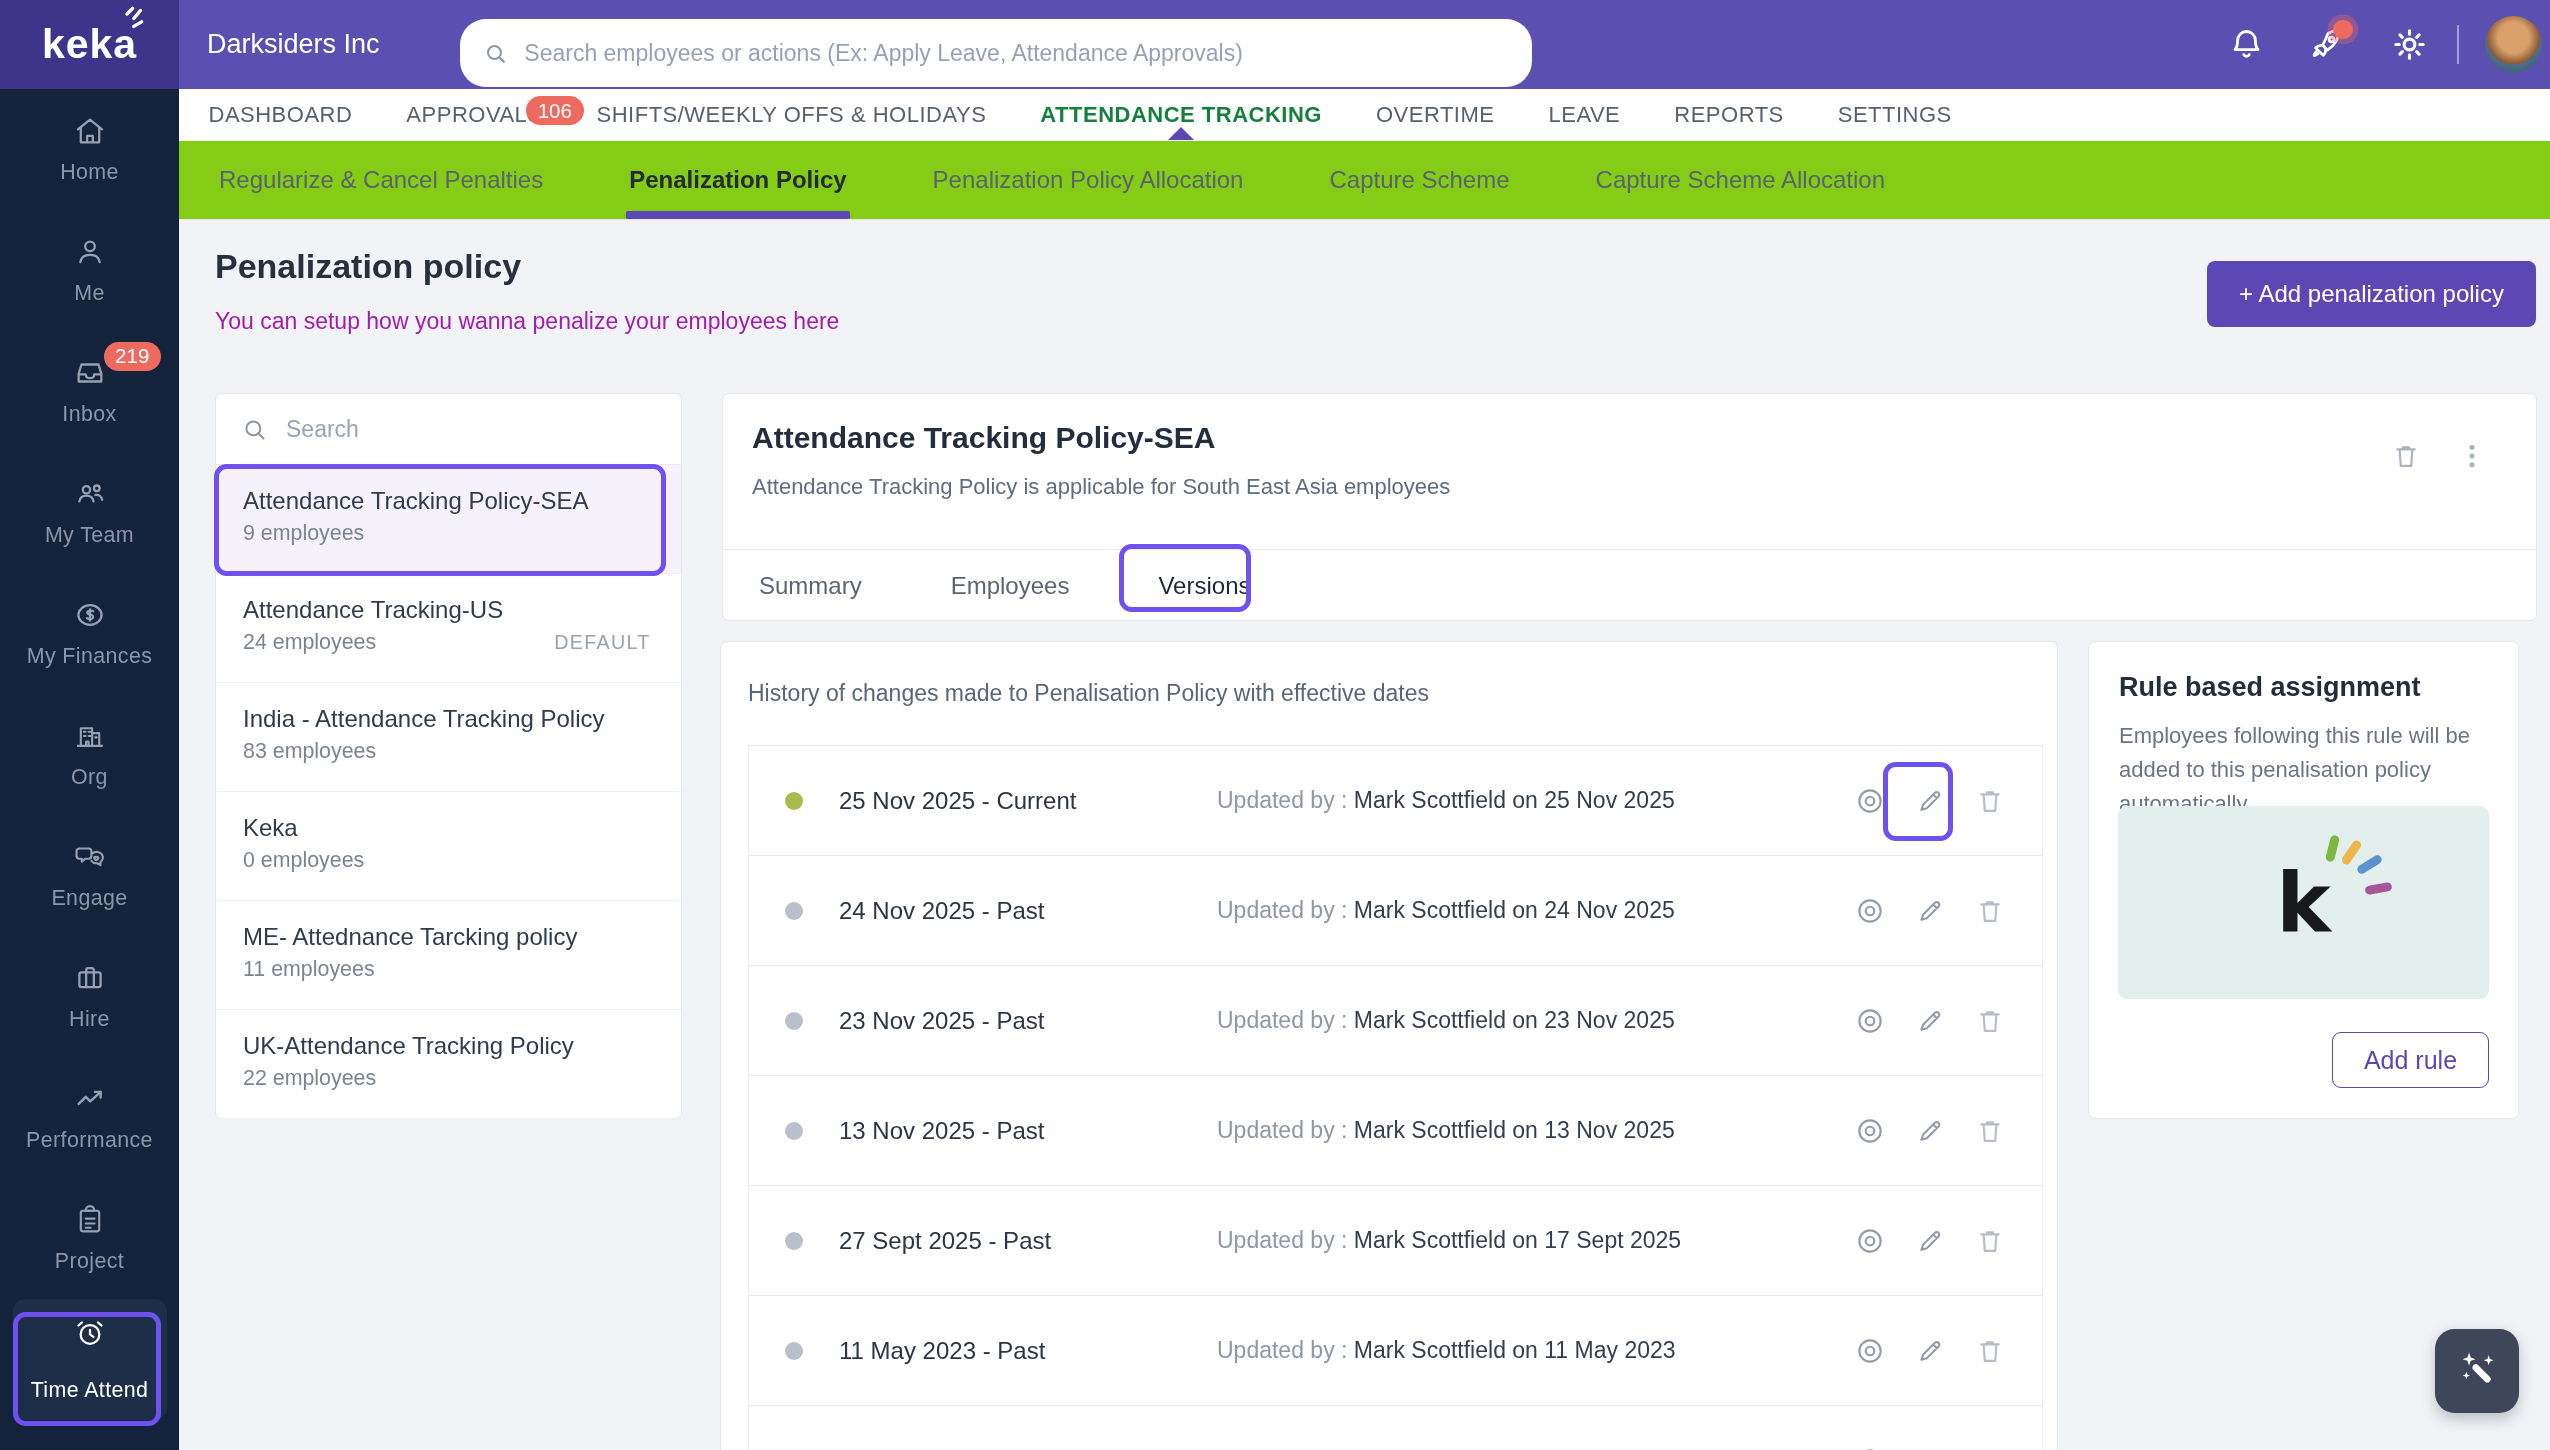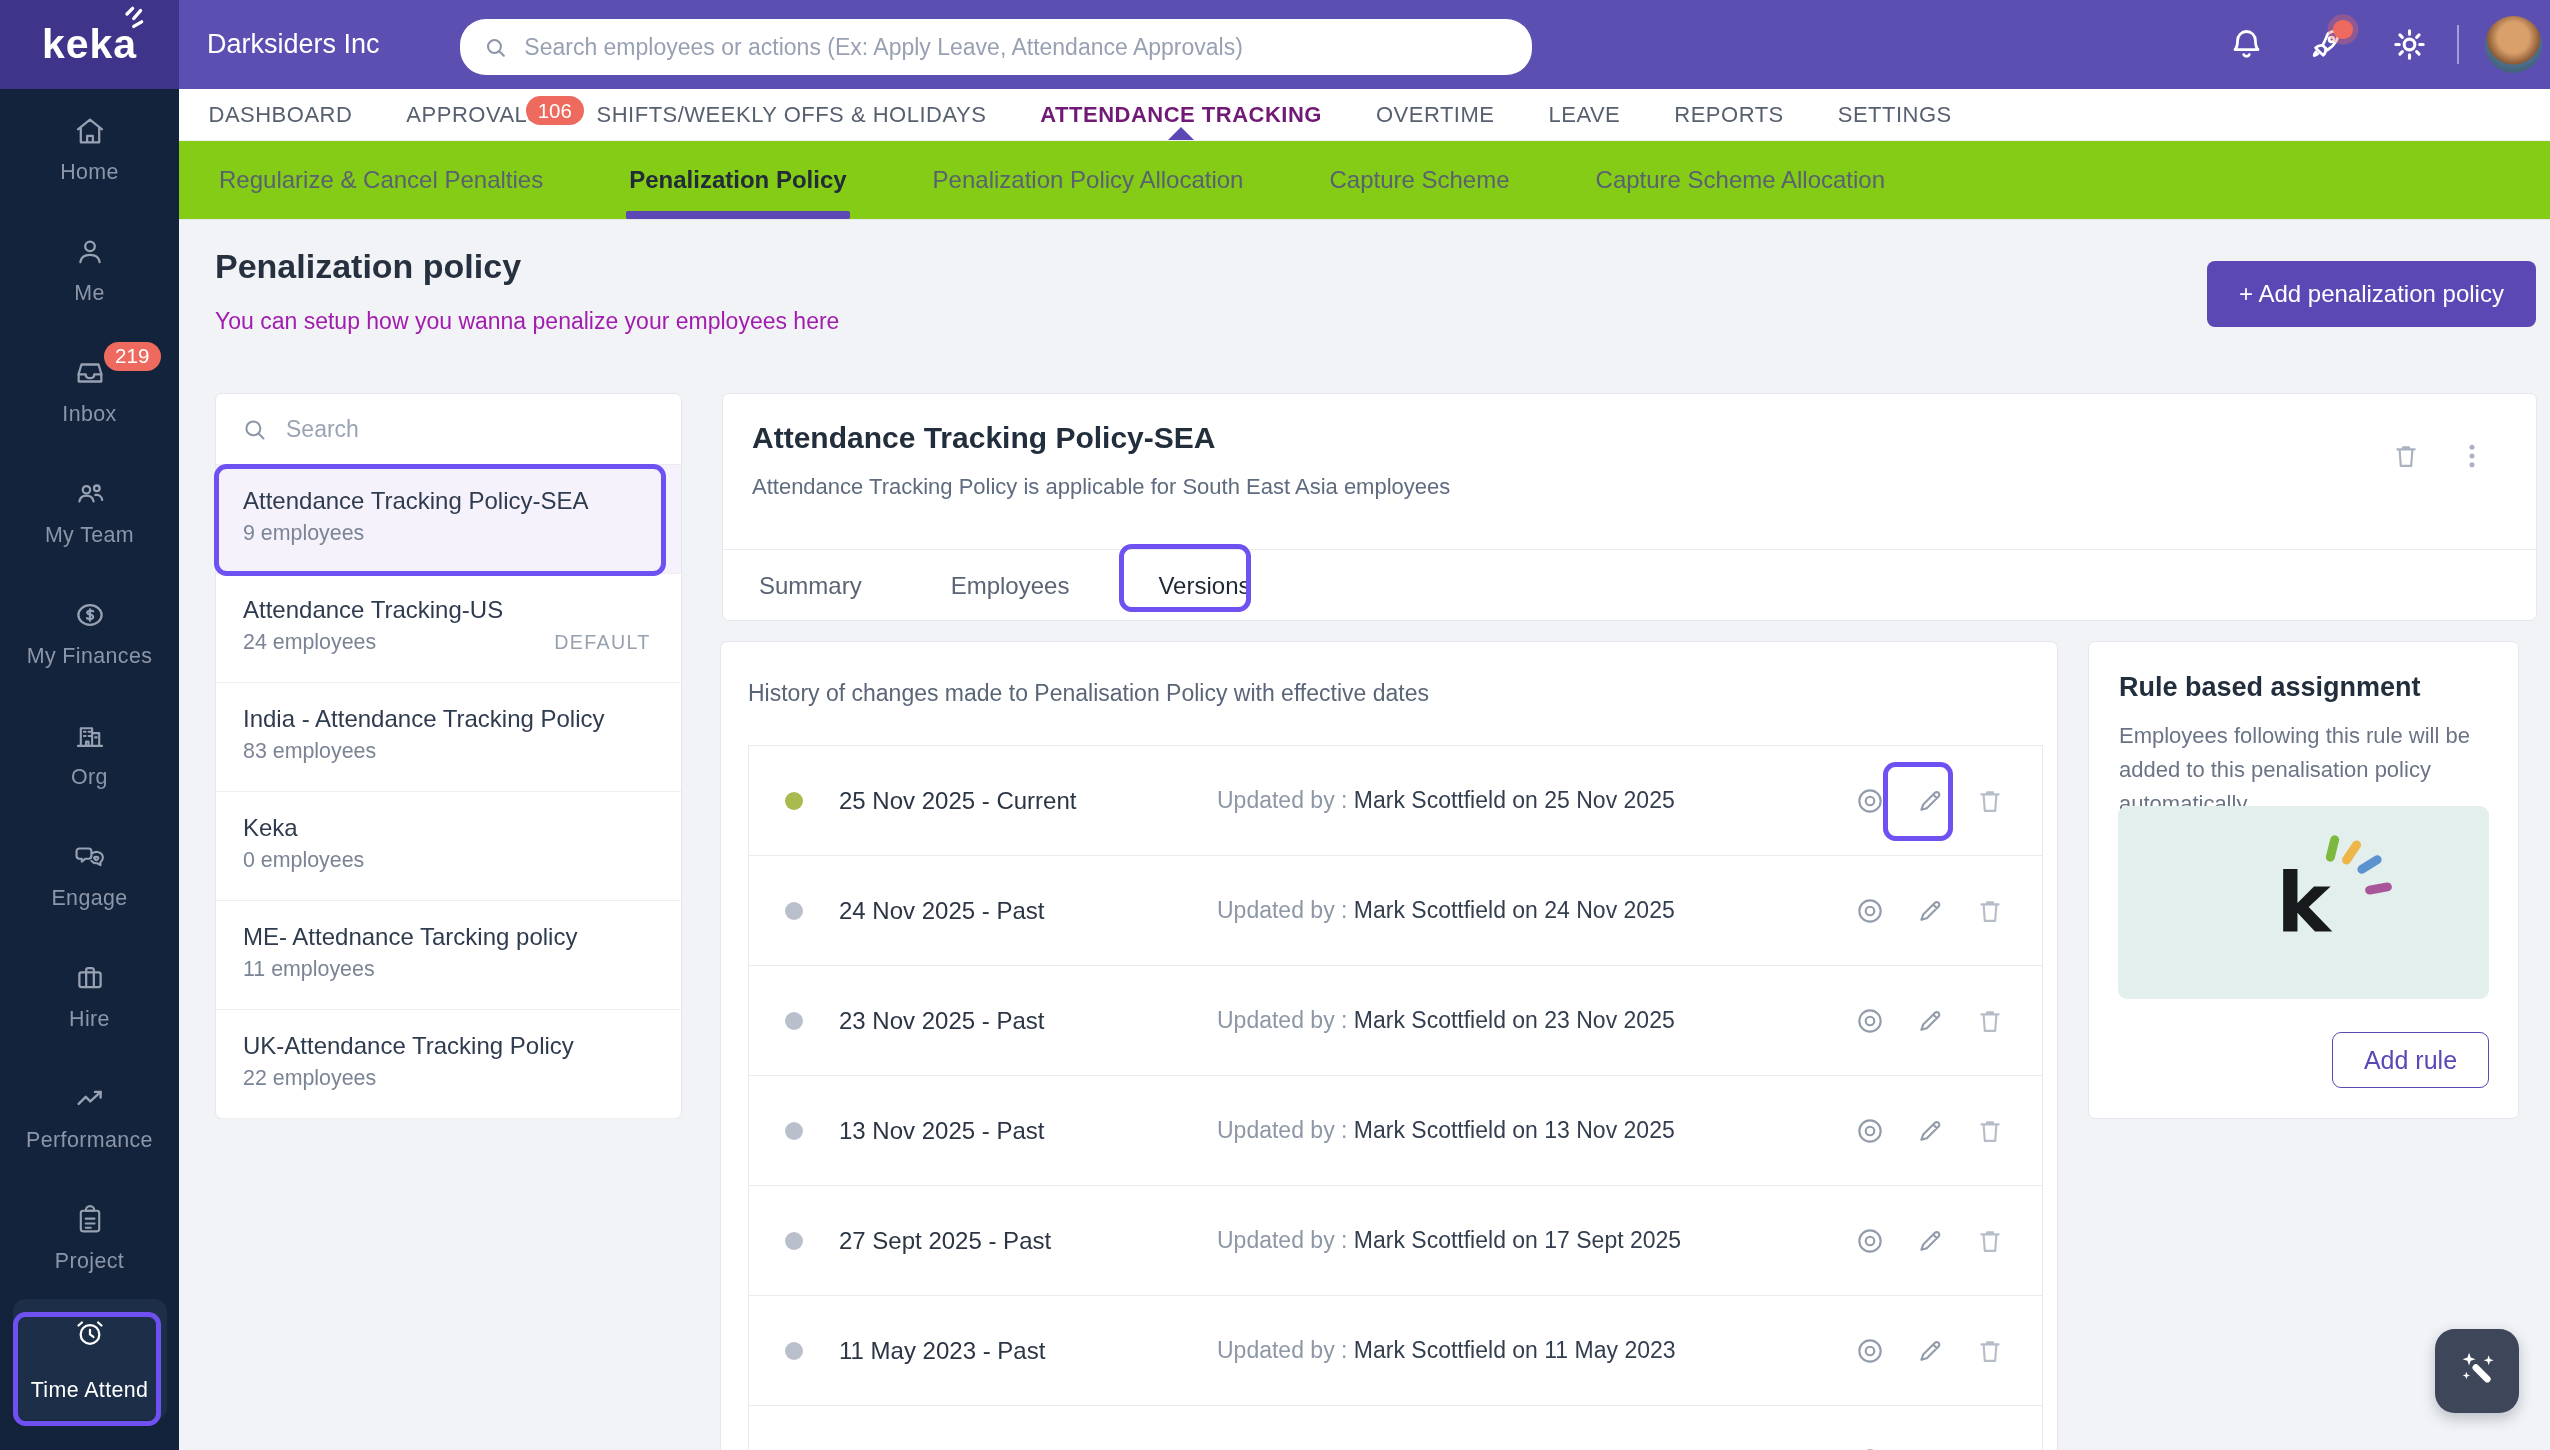--- a/index.html
+++ b/index.html
@@ -7,21 +7,21 @@
     background:#f1f3f6;font-family:"Liberation Sans",sans-serif;color:#26303f;}
   svg{display:block;}
   
   .topbar{position:absolute;left:0;top:0;width:2550px;height:89px;background:var(--topbar,#5b50b2);z-index:30;}
   .brand{position:absolute;left:0;top:0;width:179px;height:89px;background:var(--brand_block,#3e3489);
     display:flex;align-items:center;justify-content:center;}
   .brand-inner{position:relative;color:#fff;font-size:41px;font-weight:700;letter-spacing:0.9px;}
   .brand-spark{position:absolute;right:-14.3px;top:-16px;}
   .company{position:absolute;left:207px;top:0;height:89px;display:flex;align-items:center;
     color:#fff;font-size:27px;font-weight:400;}
-  .tb-search{position:absolute;left:460px;top:19px;width:1072px;height:56px;background:#fff;border-radius:26px;
+  .tb-search{position:absolute;left:460px;top:19px;width:1072px;height:68px;background:#fff;border-radius:26px;
     display:flex;align-items:center;padding:0 23px;box-sizing:border-box;gap:14.3px;}
   .tb-search input{flex:1;border:none;outline:none;font-size:23px;font-family:inherit;color:#3a4455;background:transparent;}
   .tb-search input::placeholder{color:#98a1b3;}
   .tb-ic{position:absolute;top:25px;width:39px;height:39px;color:#fff;cursor:pointer;}
   .tb-divider{position:absolute;left:2457px;top:25px;width:1.8px;height:39px;background:rgba(255,255,255,.45);}
   .avatar{position:absolute;left:2485px;top:16px;width:57px;height:57px;border-radius:50%;
     background:radial-gradient(circle at 50% 38%,#d9a06b 0 34%,#8a5a36 58%,#4d6d88 60%,#34516c 100%);cursor:pointer;}
   .rocket-dot{position:absolute;right:-7.1px;top:-5.4px;width:19.7px;height:19.7px;border-radius:50%;
     background:var(--badge_red,#ef6a5e);box-shadow:0 0 0 5.4px rgba(239,106,94,.35);}
   
@@ -34,21 +34,21 @@
   .side-item.active .s-ic{color:#fff;}
   .side-item.active .s-label{color:#fff;margin-top:16px;}
   .inbox-badge{position:absolute;left:91px;top:10.7px;background:var(--badge_red,#ef6a5e);color:#fff;
     font-size:20.5px;padding:2.7px 11.6px;border-radius:16px;}
   
   .main{position:absolute;left:179px;top:89px;width:2372px;height:1361px;background:#f1f3f6;}
   .mainnav{position:relative;height:52px;background:#fff;border-bottom:0.9px solid #eef0f3;
     display:flex;align-items:stretch;gap:54px;padding-left:29.5px;box-sizing:border-box;}
   .nav-item{position:relative;display:flex;align-items:center;cursor:pointer;}
   .nav-label{font-size:22px;letter-spacing:0.5px;color:#57606f;font-weight:500;}
-  .nav-item.active .nav-label{color:#701a75;font-weight:700;}
+  .nav-item.active .nav-label{color:#15803d;font-weight:700;}
   .nav-item.active::after{content:'';position:absolute;bottom:0;left:50%;transform:translateX(-50%);
     border-left:13.4px solid transparent;border-right:13.4px solid transparent;border-bottom:13.4px solid var(--accent,#5b48b5);}
   .nav-badge{position:absolute;top:7.1px;right:-41px;background:var(--badge_red,#ef6a5e);color:#fff;
     font-size:20.5px;padding:2.7px 11.6px;border-radius:16px;}
   .nav-badge:empty{display:none;}
   .subnav{position:relative;height:79px;background:#84cc16;border-bottom:0.9px solid #e4e7eb;
     display:flex;align-items:stretch;gap:86px;padding-left:40px;box-sizing:border-box;}
   .sub-item{position:relative;display:flex;align-items:center;font-size:24px;color:#59626f;cursor:pointer;}
   .sub-item.active{color:#222b38;font-weight:600;}
   .sub-item.active::after{content:'';position:absolute;left:-3.6px;right:-3.6px;bottom:0;height:8px;

